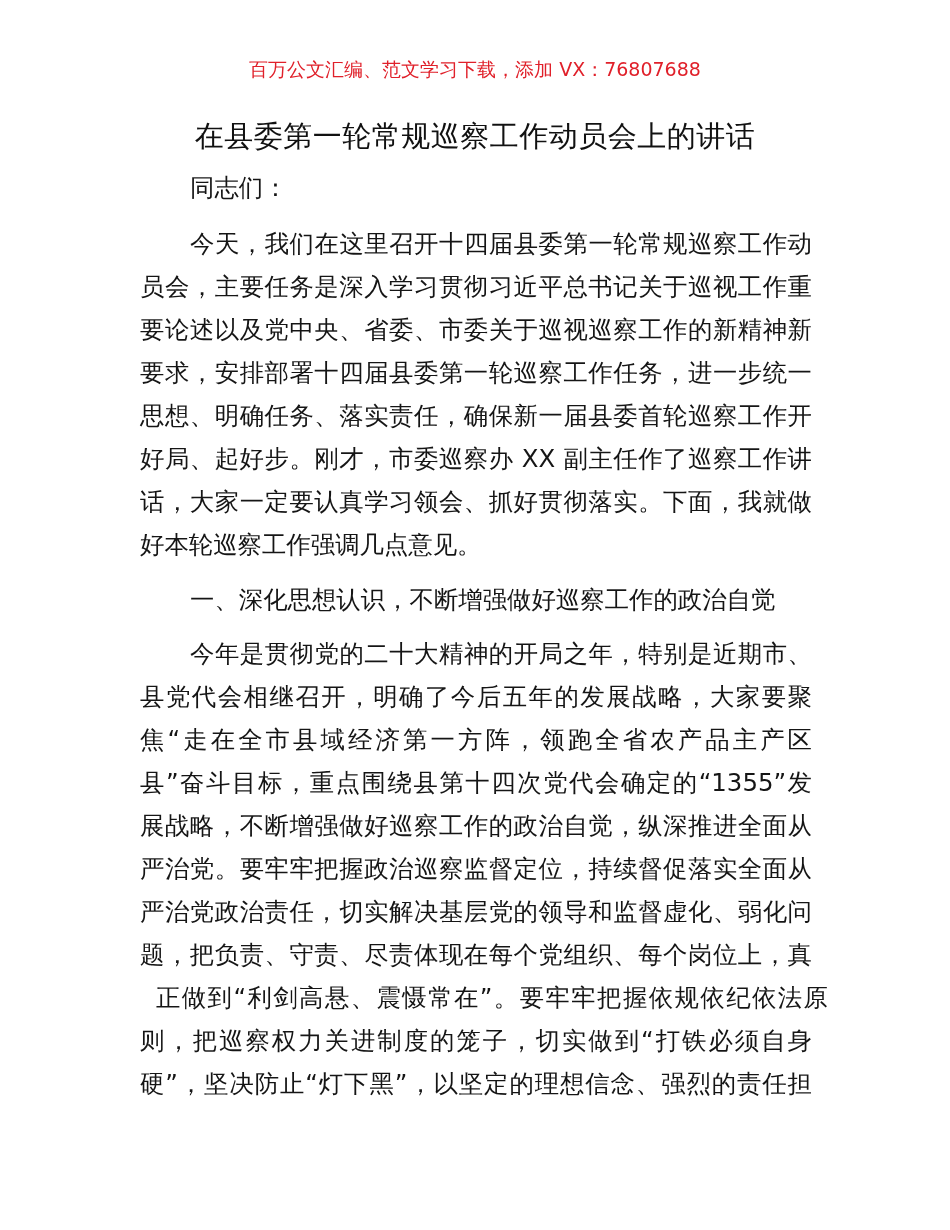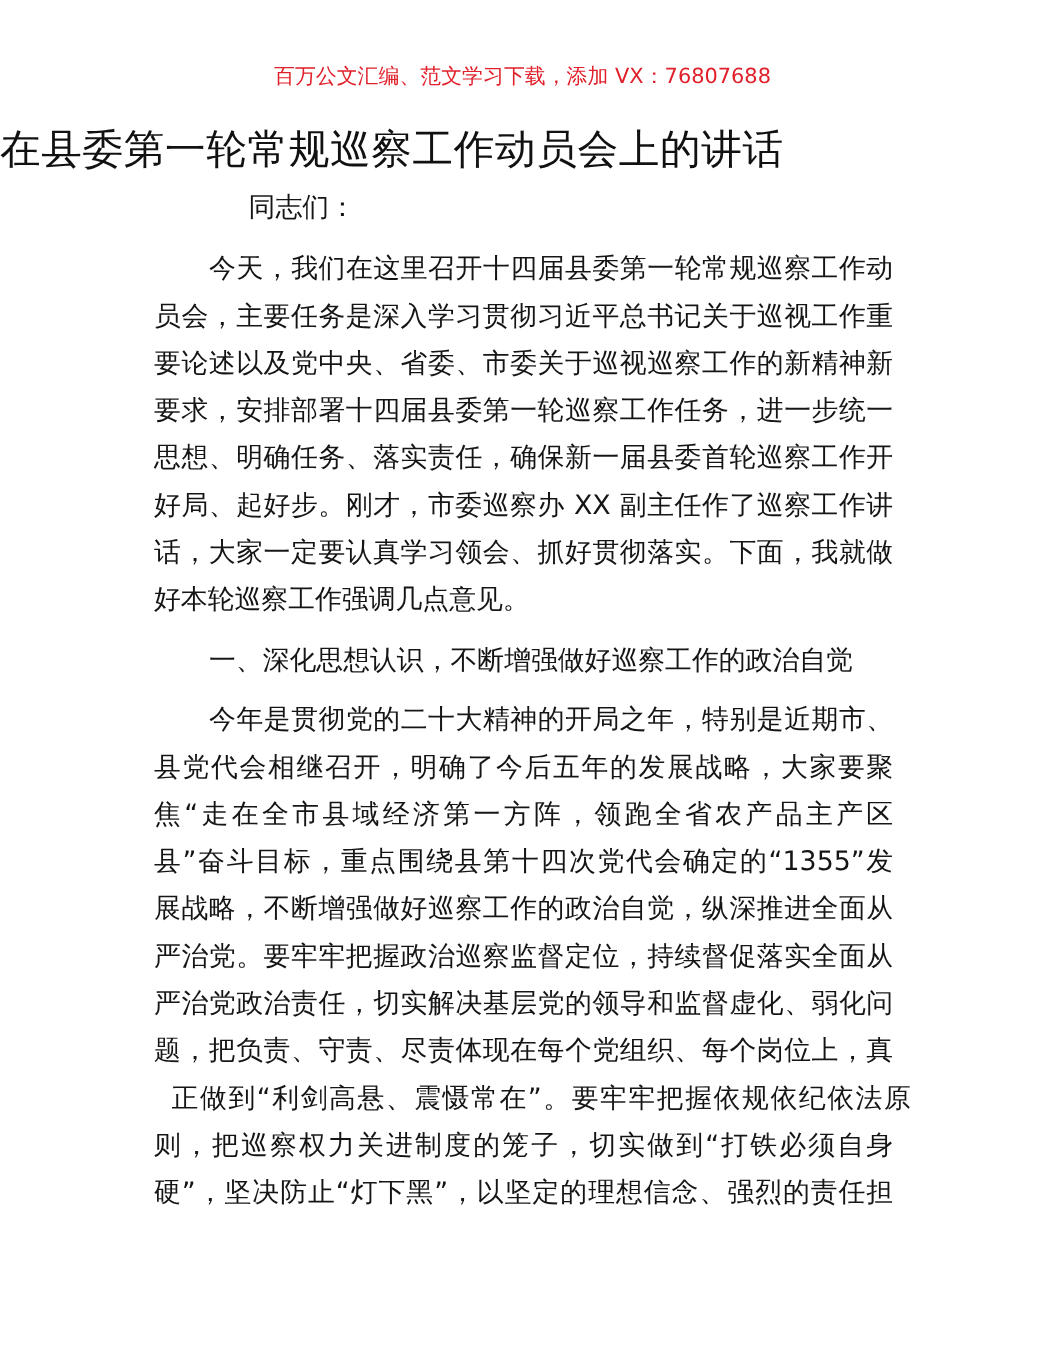--- a/index.html
+++ b/index.html
@@ -31,22 +31,22 @@
       font-size: 19px;
       line-height: 26px;
       color: #e0202a;
       white-space: nowrap;
     }
     .title {
       position: absolute;
       left: 0;
       width: 950px;
       top: 116px;
-      text-align: left;
-      font-size: 37px;
+      text-align: center;
+      font-size: 29px;
       line-height: 40px;
       color: #111111;
       white-space: nowrap;
       letter-spacing: 0.5px;
     }
     .line {
       position: absolute;
       left: 140px;
       width: 672px;
       font-size: 24.4px;
@@ -66,21 +66,21 @@
   </style>
 </head>
 <body>
 
 <div class="page">
 
   <div class="watermark">百万公文汇编、范文学习下载，添加 VX：76807688</div>
 
   <div class="title">在县委第一轮常规巡察工作动员会上的讲话</div>
 
-  <div class="line indent short" style="top:172px;margin-left:36px;">同志们：</div>
+  <div class="line indent short" style="top:172px;">同志们：</div>
 
   <div class="line indent" style="top:228px;">今天，我们在这里召开十四届县委第一轮常规巡察工作动</div>
   <div class="line" style="top:271px;">员会，主要任务是深入学习贯彻习近平总书记关于巡视工作重</div>
   <div class="line" style="top:314px;">要论述以及党中央、省委、市委关于巡视巡察工作的新精神新</div>
   <div class="line" style="top:357px;">要求，安排部署十四届县委第一轮巡察工作任务，进一步统一</div>
   <div class="line" style="top:400px;">思想、明确任务、落实责任，确保新一届县委首轮巡察工作开</div>
   <div class="line" style="top:443px;">好局、起好步。刚才，市委巡察办 XX 副主任作了巡察工作讲</div>
   <div class="line" style="top:486px;">话，大家一定要认真学习领会、抓好贯彻落实。下面，我就做</div>
   <div class="line short" style="top:529px;">好本轮巡察工作强调几点意见。</div>
 

